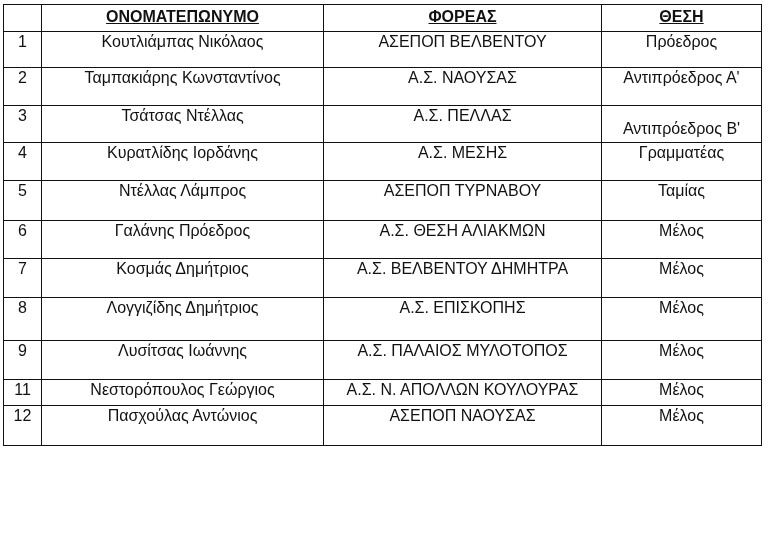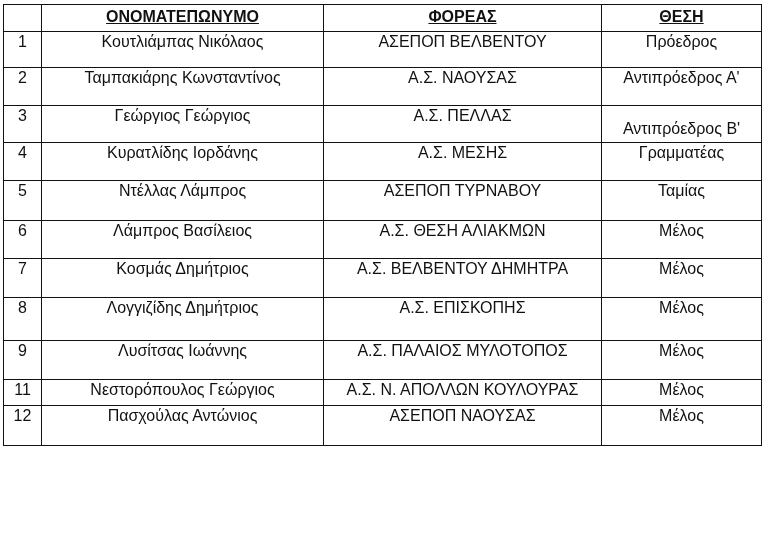--- a/index.html
+++ b/index.html
@@ -90,39 +90,39 @@
         <td class="pos">Πρόεδρος</td>
       </tr>
       <tr style="height:38px">
         <td class="num">2</td>
         <td class="name">Ταμπακιάρης  Κωνσταντίνος</td>
         <td class="org">Α.Σ. ΝΑΟΥΣΑΣ</td>
         <td class="pos">Αντιπρόεδρος Α'</td>
       </tr>
       <tr style="height:37px">
         <td class="num">3</td>
-        <td class="name">Γεώργιος  Γεώργιος</td>
+        <td class="name">Τσάτσας  Ντέλλας</td>
         <td class="org">Α.Σ. ΠΕΛΛΑΣ</td>
         <td class="pos low">Αντιπρόεδρος Β'</td>
       </tr>
       <tr style="height:38px">
         <td class="num">4</td>
         <td class="name">Κυρατλίδης  Ιορδάνης</td>
         <td class="org">Α.Σ. ΜΕΣΗΣ</td>
         <td class="pos">Γραμματέας</td>
       </tr>
       <tr style="height:40px">
         <td class="num">5</td>
         <td class="name">Ντέλλας  Λάμπρος</td>
         <td class="org">ΑΣΕΠΟΠ ΤΥΡΝΑΒΟΥ</td>
         <td class="pos">Ταμίας</td>
       </tr>
       <tr style="height:38px">
         <td class="num">6</td>
-        <td class="name">Λάμπρος  Βασίλειος</td>
+        <td class="name">Γαλάνης  Πρόεδρος</td>
         <td class="org">Α.Σ. ΘΕΣΗ ΑΛΙΑΚΜΩΝ</td>
         <td class="pos">Μέλος</td>
       </tr>
       <tr style="height:39px">
         <td class="num">7</td>
         <td class="name">Κοσμάς  Δημήτριος</td>
         <td class="org">Α.Σ. ΒΕΛΒΕΝΤΟΥ ΔΗΜΗΤΡΑ</td>
         <td class="pos">Μέλος</td>
       </tr>
       <tr style="height:43px">

